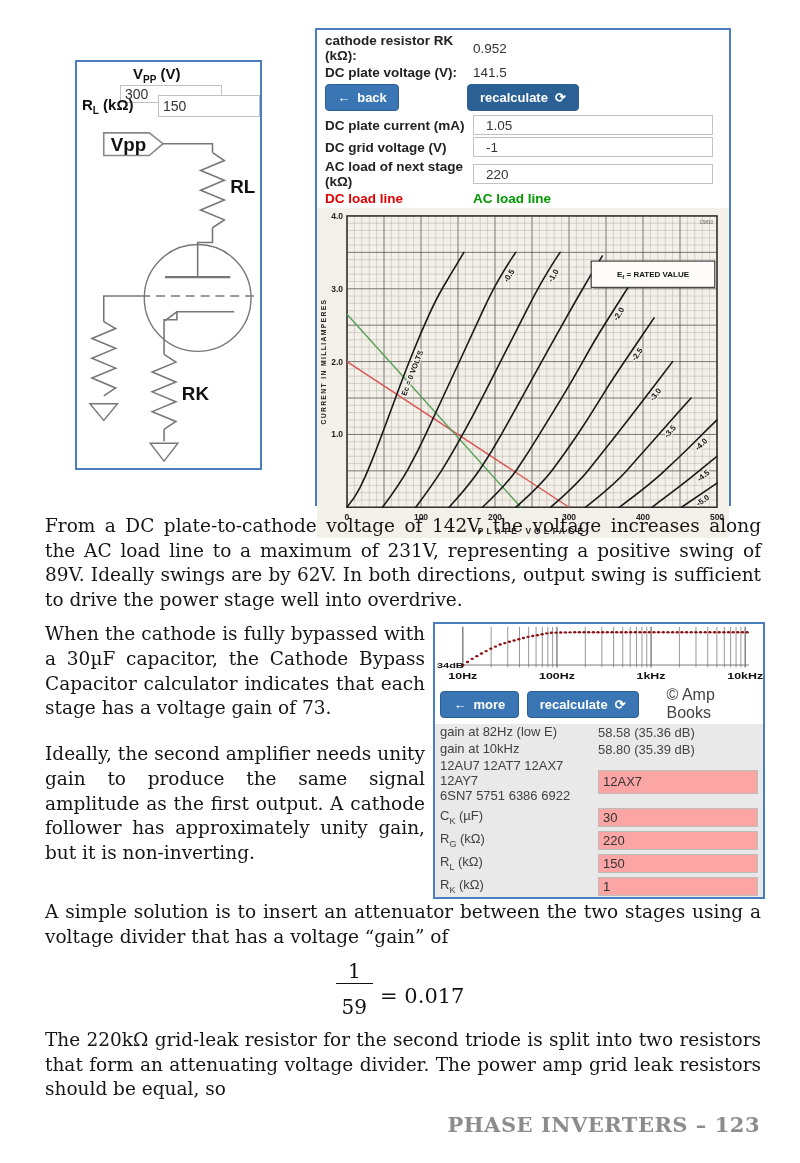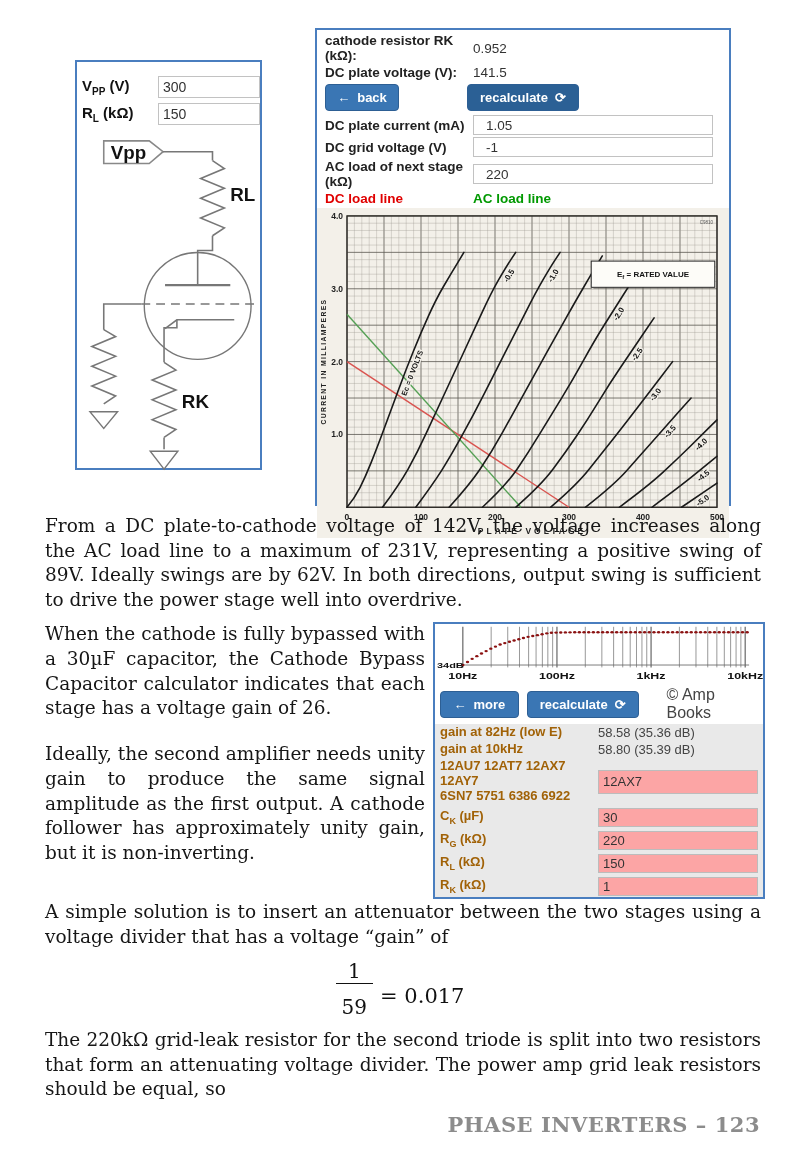--- a/index.html
+++ b/index.html
@@ -40,21 +40,21 @@
   .left-col .colpara{font-family:"DejaVu Serif",serif;font-size:18.5px;line-height:1.34;
         text-align:justify;color:#161616;margin:0 0 21px 0;}
 
   
   .bypass-panel{position:relative;width:332px;height:277px;border:2px solid #4a7ebf;
         background:#fff;box-sizing:border-box;display:flex;flex-direction:column;}
   .bp-btn-row{display:flex;align-items:center;padding:2px 5px;gap:8px;}
   .bp-copy{font-size:16px;color:#444;margin-left:20px;}
   .bp-table{background:#e9e9e9;flex:1;}
   .trow{display:flex;align-items:center;padding:1px 5px;}
-  .tlabel{font-weight:bold;font-size:13px;width:158px;color:#a16207;line-height:1.15;}
+  .tlabel{font-weight:normal;font-size:13px;width:158px;color:#404040;line-height:1.15;}
   .tlabel sub{font-size:9px;}
   .tval{font-size:13px;color:#444;}
   .tin{width:150px;height:17px;border:1px solid #bcbcbc;font-size:13px;padding:0 4px;
        color:#333;font-family:"Liberation Sans",sans-serif;background:#fca5a5;}
 
   
   .formula{position:absolute;left:0;top:960px;width:800px;text-align:center;
            font-family:"DejaVu Serif",serif;color:#111;}
   .frac{display:inline-block;vertical-align:middle;text-align:center;font-size:20px;line-height:1.15;}
   .frac .num{display:block;padding:0 6px;}
@@ -64,21 +64,21 @@
   .footer{position:absolute;top:1112px;right:40px;font-family:"DejaVu Serif",serif;
           font-weight:bold;font-size:21px;color:#8c8c8c;letter-spacing:0.5px;}
   svg text{font-family:"Liberation Sans",sans-serif;}
 </style>
 </head>
 <body>
 
 <div class="page">
 
   <div class="panel circuit-panel">
-    <div class="cin-row" style="margin-top:11px;">
+    <div class="cin-row" style="margin-top:3px;flex-direction:column;">
       <span class="cin-label"><span>V</span><sub>PP</sub><span> (V)</span></span>
       <input value="300" style="">
     </div>
     <div class="cin-row">
       <span class="cin-label"><span>R</span><sub>L</sub><span> (kΩ)</span></span>
       <input value="150" style="">
     </div>
     <svg width="183" height="348" viewBox="0 0 183 352" style="display:block;">
       <g stroke="#777" stroke-width="1.6" fill="none">
 
@@ -291,21 +291,21 @@
           <text x="215" y="329" font-size="8.5" font-weight="bold" fill="#222" text-anchor="middle" letter-spacing="3">PLATE VOLTAGE</text>
           <text x="9" y="155" font-size="6.8" font-weight="bold" fill="#222" text-anchor="middle" letter-spacing="1.4" transform="rotate(-90 9 155)">CURRENT IN MILLIAMPERES</text>
         </svg>
     </div>
   </div>
 
   <div class="para" style="top:514px;">From a DC plate-to-cathode voltage of 142V, the voltage increases along the AC load line to a maximum of 231V, representing a positive swing of 89V. Ideally swings are by 62V. In both directions, output swing is sufficient to drive the power stage well into overdrive.</div>
 
   <div class="two-col">
     <div class="left-col">
-      <p class="colpara">When the cathode is fully bypassed with a 30µF capacitor, the Cathode Bypass Capacitor calculator indicates that each stage has a voltage gain of 26.</p>
+      <p class="colpara">When the cathode is fully bypassed with a 30µF capacitor, the Cathode Bypass Capacitor calculator indicates that each stage has a voltage gain of 73.</p>
       <p class="colpara">Ideally, the second amplifier needs unity gain to produce the same signal amplitude as the first output. A cathode follower has approximately unity gain, but it is non-inverting.</p>
     </div>
 
     <div class="bypass-panel">
       <svg id="freq-chart" width="328" height="82" viewBox="0 0 330 86" preserveAspectRatio="none" style="display:block;">
           <rect x="0" y="0" width="330" height="86" fill="#ffffff"></rect>
           <g>
             <line x1="28" y1="4" x2="28" y2="62" stroke="#666" stroke-width="1.2"></line>
             <line x1="56.50557219207499" y1="4" x2="56.50557219207499" y2="62" stroke="#666" stroke-width="0.8"></line>
             <line x1="73.18026298603861" y1="4" x2="73.18026298603861" y2="62" stroke="#666" stroke-width="0.8"></line>

